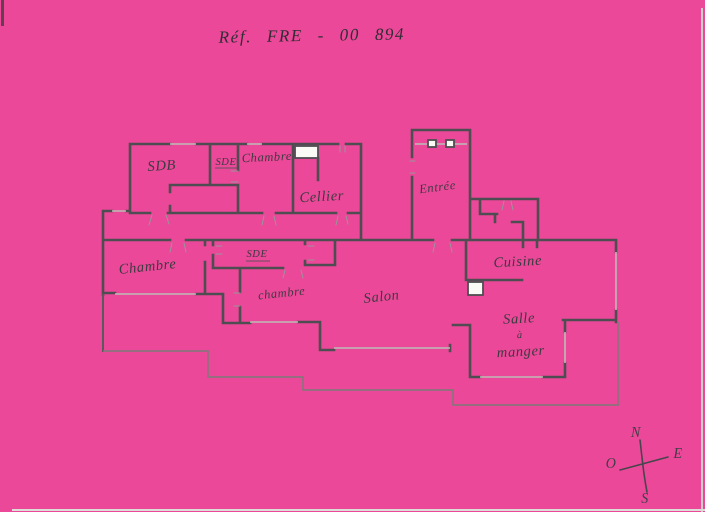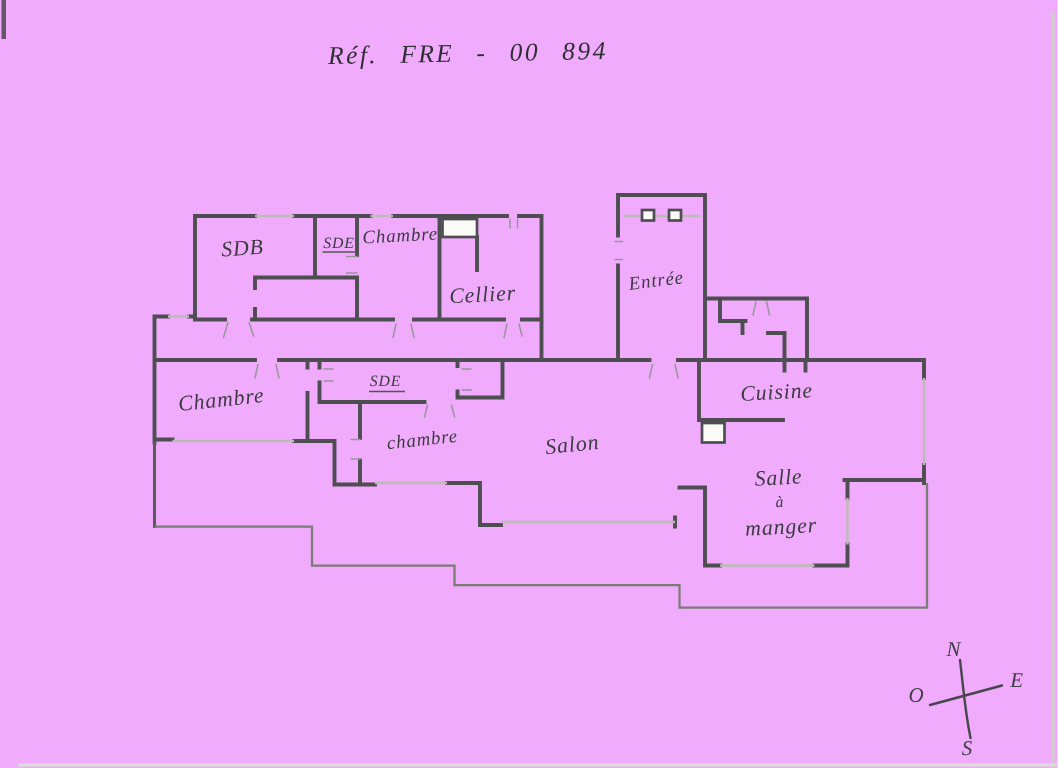--- a/index.html
+++ b/index.html
@@ -1,16 +1,16 @@
 <!DOCTYPE html>
 <html><head>
 <meta charset="utf-8">
 <style>
   html,body{margin:0;padding:0;background:#e9e9e6;}
-  .stage{position:relative;width:705px;height:512px;background:#f0abfc;overflow:hidden;
+  .stage{position:relative;width:705px;height:512px;background:#ec4899;overflow:hidden;
          font-family:"Liberation Serif", serif;}
   .scan-edge-left{position:absolute;left:1px;top:0;width:3px;height:26px;background:#3a3a3a;opacity:.75;}
   .scan-edge-right{position:absolute;right:2px;top:8px;bottom:0;width:2px;background:#cfcfca;}
   .scan-edge-bottom{position:absolute;left:12px;right:0;bottom:1px;height:2px;background:#dddDD8;}
   svg{position:absolute;left:0;top:0;}
   .hand{font-family:"Liberation Serif", serif;font-style:italic;fill:#3b3b40;letter-spacing:.6px;}
   .title{fill:#2e2e33;font-size:17px;letter-spacing:1.6px;word-spacing:9px;}
   .lbl-lg{font-size:14.5px;}
   .lbl-md{font-size:12.5px;}
   .lbl-sm{font-size:10.5px;}

